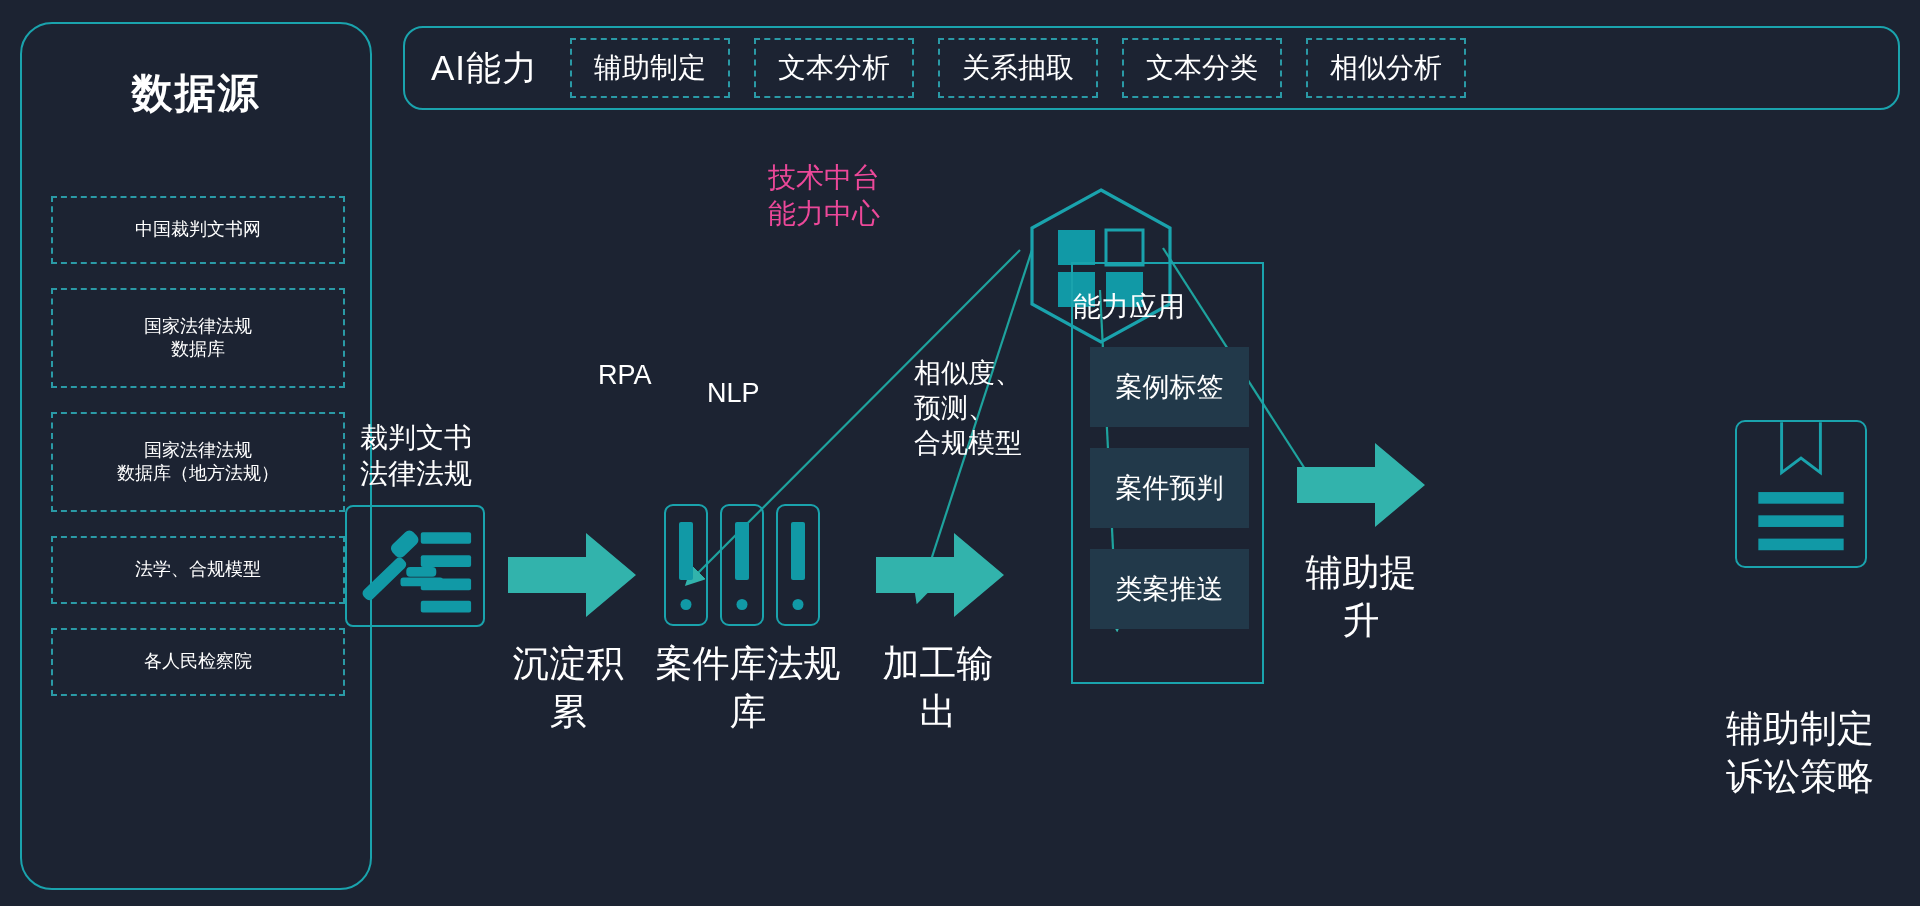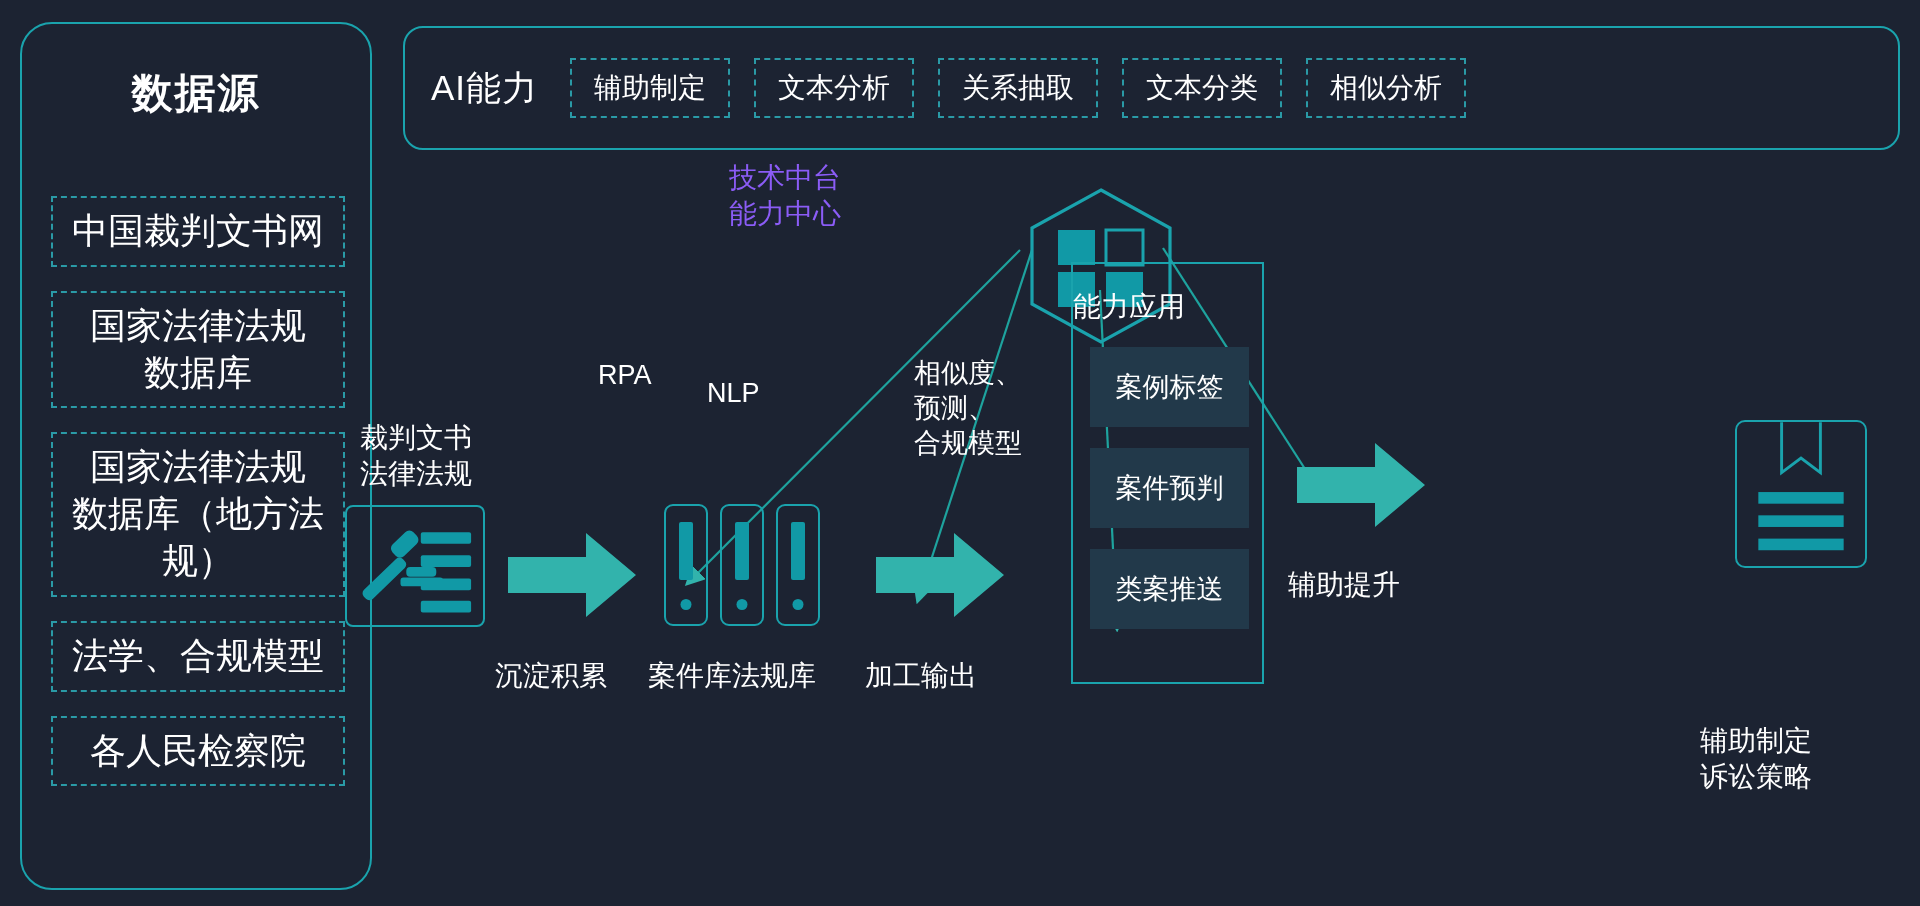--- a/index.html
+++ b/index.html
@@ -25,34 +25,34 @@
     font-size: 41px; font-weight: 700; letter-spacing: 2px;
   }
   .ds-list {
     position: absolute; left: 29px; top: 172px;
     width: 294px;
     display: flex; flex-direction: column; gap: 24px;
   }
   .ds-item {
     border: 2px dashed #2a9aa6;
     color: #ffffff;
-    font-size: 36px;
+    font-size: 18px;
     line-height: 1.30;
     text-align: center;
     display: flex; align-items: center; justify-content: center;
     padding: 10px 6px;
     min-height: 68px;
     white-space: pre-line;
   }
   .ds-item.tall { min-height: 100px; }
 
   
   .ai-bar {
     position: absolute; left: 403px; top: 26px;
-    width: 1497px; height: 124px;
+    width: 1497px; height: 84px;
     border: 2px solid #1aa3ad;
     border-radius: 20px;
     display: flex; align-items: center;
     padding: 0 26px;
     gap: 24px;
   }
   .ai-title {
     color: #ffffff; font-size: 35px; font-weight: 400;
     letter-spacing: 1px; white-space: nowrap;
     margin-right: 8px;
@@ -61,22 +61,22 @@
     border: 2px dashed #2a9aa6;
     color: #ffffff;
     font-size: 28px;
     padding: 9px 22px;
     white-space: nowrap;
   }
 
   
   .hub-label {
     position: absolute; left: 690px; top: 160px;
-    width: 190px; text-align: center;
-    color: #8b5cf6; font-size: 28px; line-height: 1.30;
+    width: 190px; text-align: right;
+    color: #ec4899; font-size: 28px; line-height: 1.30;
     white-space: pre-line;
   }
   .hexagon-wrap {
     position: absolute; left: 1026px; top: 186px;
     width: 150px; height: 160px;
   }
 
   
   #connectors {
     position: absolute; left: 0; top: 0;
@@ -86,22 +86,22 @@
   .edge-label {
     position: absolute; color: #ffffff; font-size: 27px;
     line-height: 1.30; white-space: pre-line;
   }
   #label-rpa { left: 598px; top: 358px; }
   #label-nlp { left: 707px; top: 376px; }
   #label-model { left: 914px; top: 356px; }
 
   
   .flow-caption {
-    position: absolute; color: #ffffff; font-size: 28px;
-    text-align: left; line-height: 1.30; white-space: pre-line; margin-top: 18px;
+    position: absolute; color: #ffffff; font-size: 37px;
+    text-align: center; line-height: 1.30; white-space: pre-line;
   }
   .stage-title {
     position: absolute; color: #ffffff; font-size: 28px;
     text-align: center; line-height: 1.30; white-space: pre-line;
   }
   .icon-box {
     position: absolute;
     border: 2.5px solid #1aa3ad;
     border-radius: 8px;
   }

